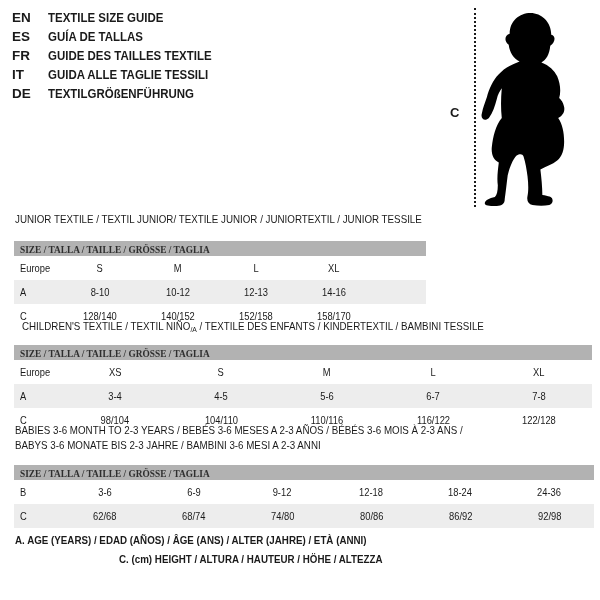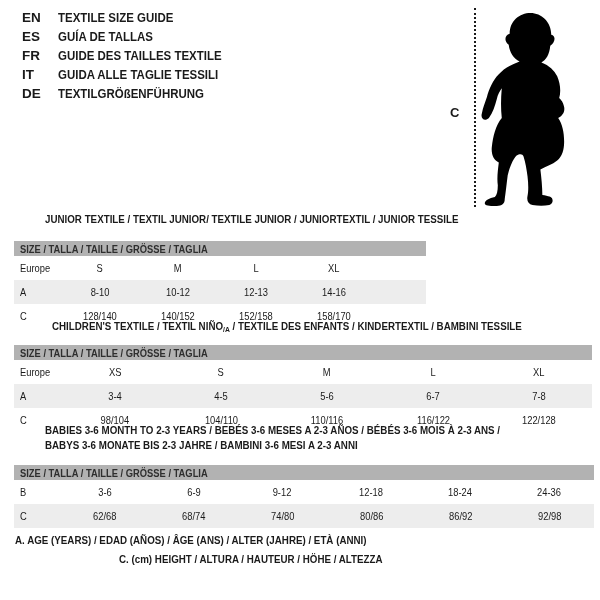--- a/index.html
+++ b/index.html
@@ -7,38 +7,38 @@
     width:600px;height:600px;position:relative;background:#ffffff;
     font-family:"Liberation Sans","DejaVu Sans",sans-serif;color:#1a1a1a;
     overflow:hidden;
   }
   .abs{position:absolute;}
   
   .cn{display:inline-block;transform:scaleX(.85);transform-origin:0 50%;white-space:nowrap;}
   .cnc{display:inline-block;transform:scaleX(.85);transform-origin:50% 50%;white-space:nowrap;}
 
   
-  .lang{left:22px;top:8px;font-size:13.5px;font-weight:700;line-height:19px;}
+  .lang{left:12px;top:8px;font-size:13.5px;font-weight:700;line-height:19px;}
   .lang-row{display:flex;}
   .lang-code{width:36px;flex:0 0 36px;}
 
   
   .dash-line{left:474px;top:8px;height:199px;width:0;border-left:2px dotted #1a1a1a;}
   .fig-label{left:450px;top:105px;font-size:13px;font-weight:700;}
   .fig-svg{left:479px;top:8px;}
 
   
-  .sec-title{font-size:11.5px;font-weight:700;line-height:15px;white-space:nowrap;margin-left:30px;}
+  .sec-title{font-size:11.5px;font-weight:400;line-height:15px;white-space:nowrap;}
   .sub{font-size:8px;vertical-align:-2px;}
 
   
   table.tbl{border-collapse:collapse;table-layout:fixed;font-size:11px;}
   table.tbl th.bar{
     background:#b2b2b2;color:#2e2e2e;text-align:left;font-weight:700;
-    height:15px;padding:0 0 0 6px;font-size:11px;
+    height:15px;padding:0 0 0 6px;font-size:11px;font-family:Liberation Serif, serif;
   }
   table.tbl td{height:24px;text-align:center;padding:0;white-space:nowrap;font-weight:400;}
   table.tbl td.lbl{text-align:left;padding-left:6px;}
   table.tbl tbody tr:nth-child(even){background:#ededed;}
 
   .t1{left:14px;top:241px;width:412px;}
   .t2{left:14px;top:345px;width:578px;}
   .t3{left:14px;top:465px;width:580px;}
   .ti1{left:15px;top:212px;}
   .ti2{left:22px;top:319px;}

